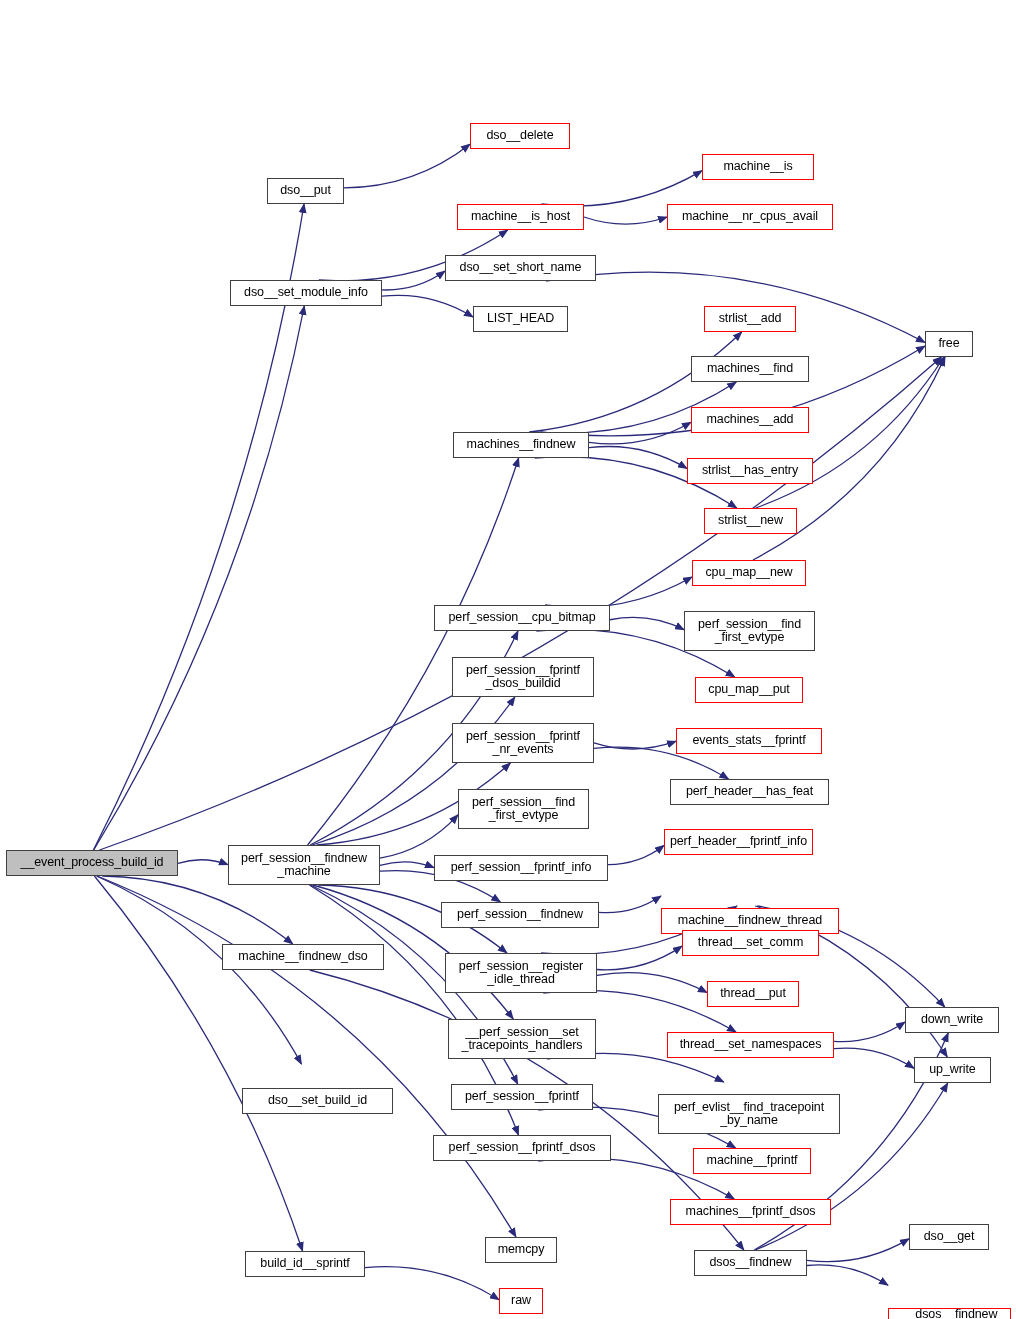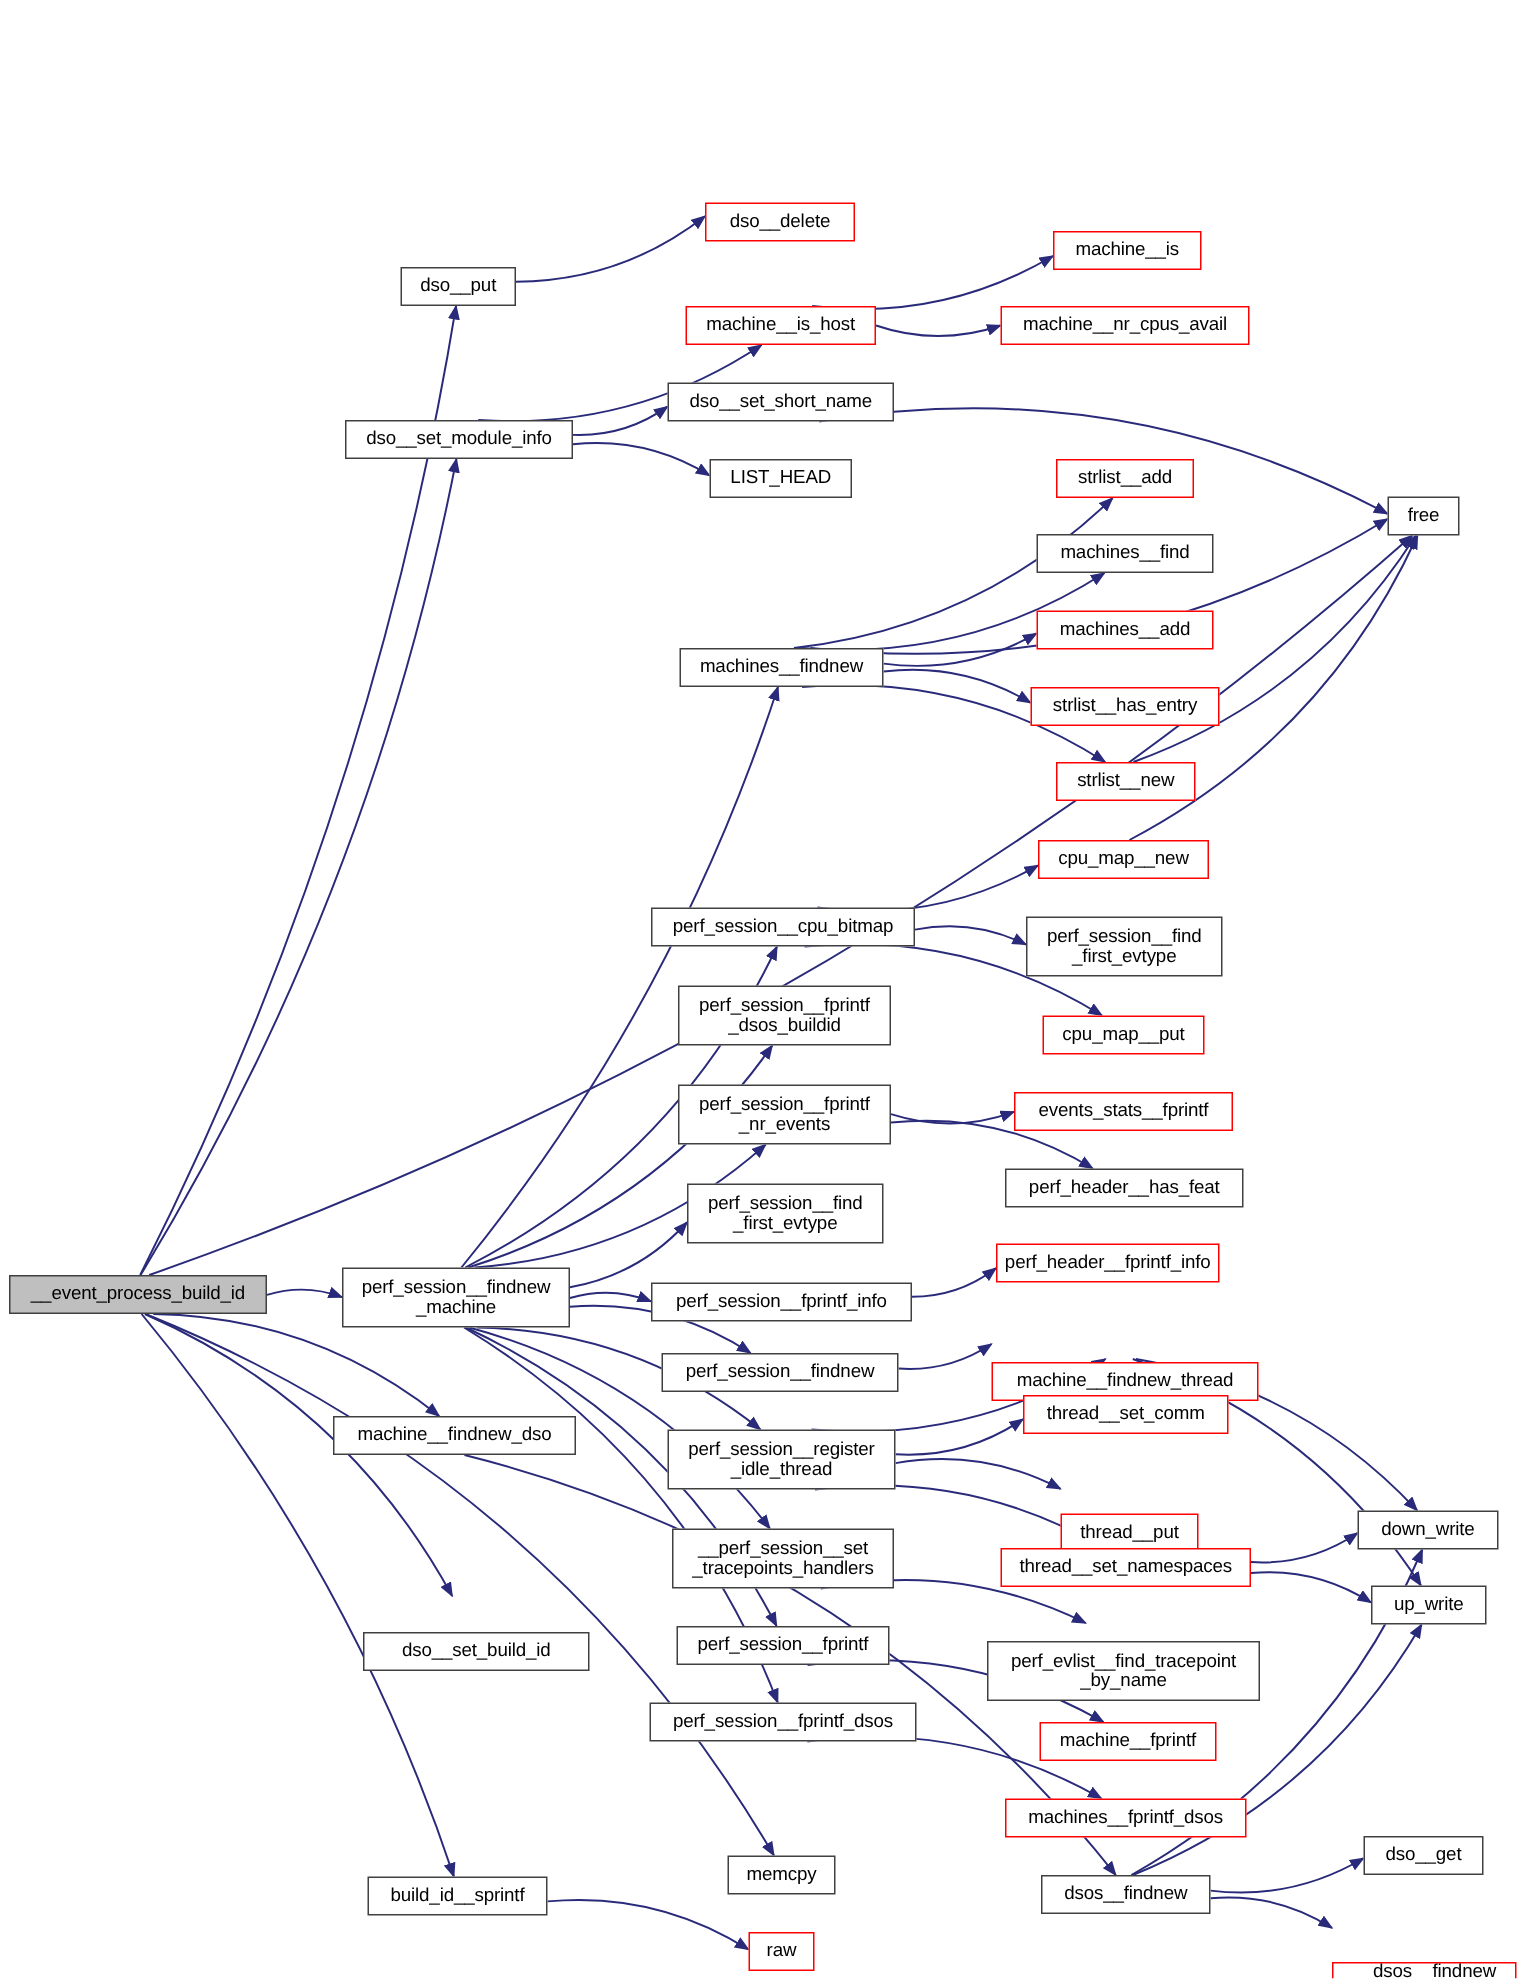--- a/index.html
+++ b/index.html
@@ -120,24 +120,24 @@
         <path d="M807,1260.409823677582 Q861.6679319899245,1266.9617884130982 909,1238.8337531486145" marker-end="url(#arrow)"></path>
         <path d="M807,1265.484296482412 Q850.8679648241206,1261.6200753768844 888,1285.2958542713568" marker-end="url(#arrow)"></path>
         <path d="M754.2729423868312,1250 Q888.14,1174.4721995884775 948.2270576131688,1033" marker-end="url(#arrow)"></path>
         <path d="M755.2621761658031,1250 Q879.89,1199.220860103627 947.7378238341969,1083" marker-end="url(#arrow)"></path>
         <path d="M365,1267.5972222222222 Q437.4542453703704,1260.8591203703704 499,1299.6810185185186" marker-end="url(#arrow)"></path>
       </g>
   </svg>
   <div id="node-layer">
       <div class="gnode root" style="left: 6px; top: 850px; width: 172px; height: 26px;"><span>__event_process_build_id</span></div>
       <div class="gnode" style="left: 267px; top: 178px; width: 77px; height: 26px;"><span>dso__put</span></div>
-      <div class="gnode red" style="left: 470px; top: 135px; width: 100px; height: 26px;"><span>dso__delete</span></div>
+      <div class="gnode red" style="left: 470px; top: 123px; width: 100px; height: 26px;"><span>dso__delete</span></div>
       <div class="gnode" style="left: 230px; top: 280px; width: 152px; height: 26px;"><span>dso__set_module_info</span></div>
       <div class="gnode red" style="left: 457px; top: 204px; width: 127px; height: 26px;"><span>machine__is_host</span></div>
-      <div class="gnode red" style="left: 702px; top: 154px; width: 99px; height: 26px;"><span>machine__is</span></div>
+      <div class="gnode red" style="left: 702px; top: 154px; width: 112px; height: 26px;"><span>machine__is</span></div>
       <div class="gnode red" style="left: 667px; top: 204px; width: 166px; height: 26px;"><span>machine__nr_cpus_avail</span></div>
       <div class="gnode" style="left: 445px; top: 255px; width: 151px; height: 26px;"><span>dso__set_short_name</span></div>
       <div class="gnode" style="left: 473px; top: 306px; width: 95px; height: 26px; justify-content: center;"><span>LIST_HEAD</span></div>
       <div class="gnode" style="left: 925px; top: 331px; width: 48px; height: 26px;"><span>free</span></div>
       <div class="gnode" style="left: 453px; top: 432px; width: 136px; height: 26px; justify-content: center;"><span>machines__findnew</span></div>
       <div class="gnode red" style="left: 704px; top: 306px; width: 92px; height: 26px;"><span>strlist__add</span></div>
       <div class="gnode" style="left: 691px; top: 356px; width: 118px; height: 26px;"><span>machines__find</span></div>
       <div class="gnode red" style="left: 691px; top: 407px; width: 118px; height: 26px;"><span>machines__add</span></div>
       <div class="gnode red" style="left: 687px; top: 458px; width: 126px; height: 26px;"><span>strlist__has_entry</span></div>
       <div class="gnode red" style="left: 704px; top: 508px; width: 93px; height: 26px;"><span>strlist__new</span></div>
@@ -156,21 +156,21 @@
 _first_evtype</span></div>
       <div class="gnode" style="left: 228px; top: 845px; width: 152px; height: 40px;"><span>perf_session__findnew
 _machine</span></div>
       <div class="gnode" style="left: 434px; top: 855px; width: 174px; height: 26px;"><span>perf_session__fprintf_info</span></div>
       <div class="gnode red" style="left: 664px; top: 829px; width: 149px; height: 26px;"><span>perf_header__fprintf_info</span></div>
       <div class="gnode red" style="left: 661px; top: 908px; width: 178px; height: 26px;"><span>machine__findnew_thread</span></div>
       <div class="gnode" style="left: 441px; top: 902px; width: 158px; height: 26px;"><span>perf_session__findnew</span></div>
       <div class="gnode red" style="left: 682px; top: 930px; width: 137px; height: 26px;"><span>thread__set_comm</span></div>
       <div class="gnode" style="left: 445px; top: 953px; width: 152px; height: 40px;"><span>perf_session__register
 _idle_thread</span></div>
-      <div class="gnode red" style="left: 707px; top: 981px; width: 92px; height: 26px; margin-top: 28px;"><span>thread__put</span></div>
+      <div class="gnode red" style="left: 707px; top: 981px; width: 92px; height: 26px;"><span>thread__put</span></div>
       <div class="gnode red" style="left: 667px; top: 1032px; width: 167px; height: 26px;"><span>thread__set_namespaces</span></div>
       <div class="gnode" style="left: 905px; top: 1007px; width: 94px; height: 26px;"><span>down_write</span></div>
       <div class="gnode" style="left: 914px; top: 1057px; width: 77px; height: 26px;"><span>up_write</span></div>
       <div class="gnode" style="left: 222px; top: 944px; width: 162px; height: 26px;"><span>machine__findnew_dso</span></div>
       <div class="gnode" style="left: 448px; top: 1019px; width: 148px; height: 40px;"><span>__perf_session__set
 _tracepoints_handlers</span></div>
       <div class="gnode" style="left: 658px; top: 1082px; width: 182px; height: 40px; margin-top: 12px;"><span>perf_evlist__find_tracepoint
 _by_name</span></div>
       <div class="gnode" style="left: 242px; top: 1064px; width: 151px; height: 26px; margin-top: 24px;"><span>dso__set_build_id</span></div>
       <div class="gnode" style="left: 451px; top: 1084px; width: 142px; height: 26px;"><span>perf_session__fprintf</span></div>

